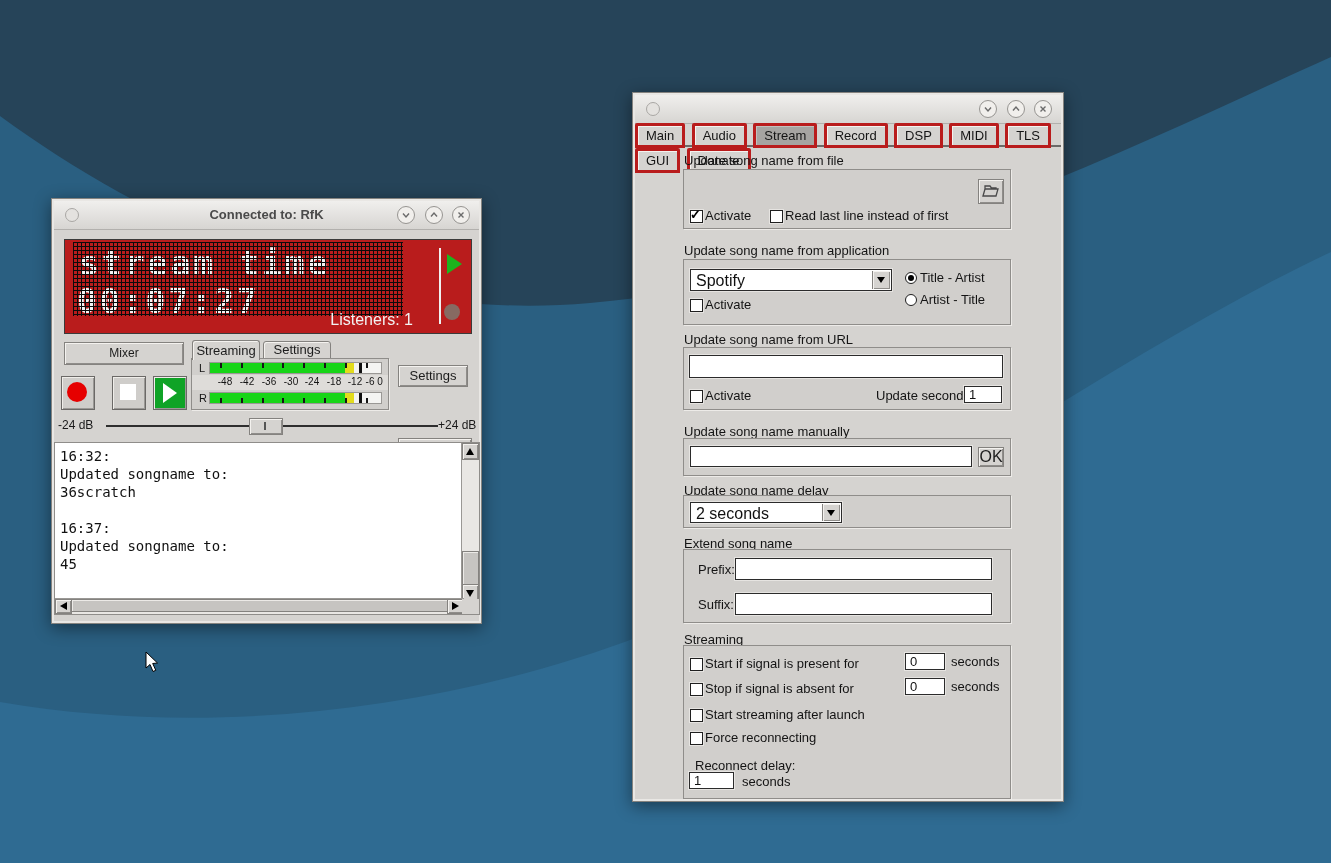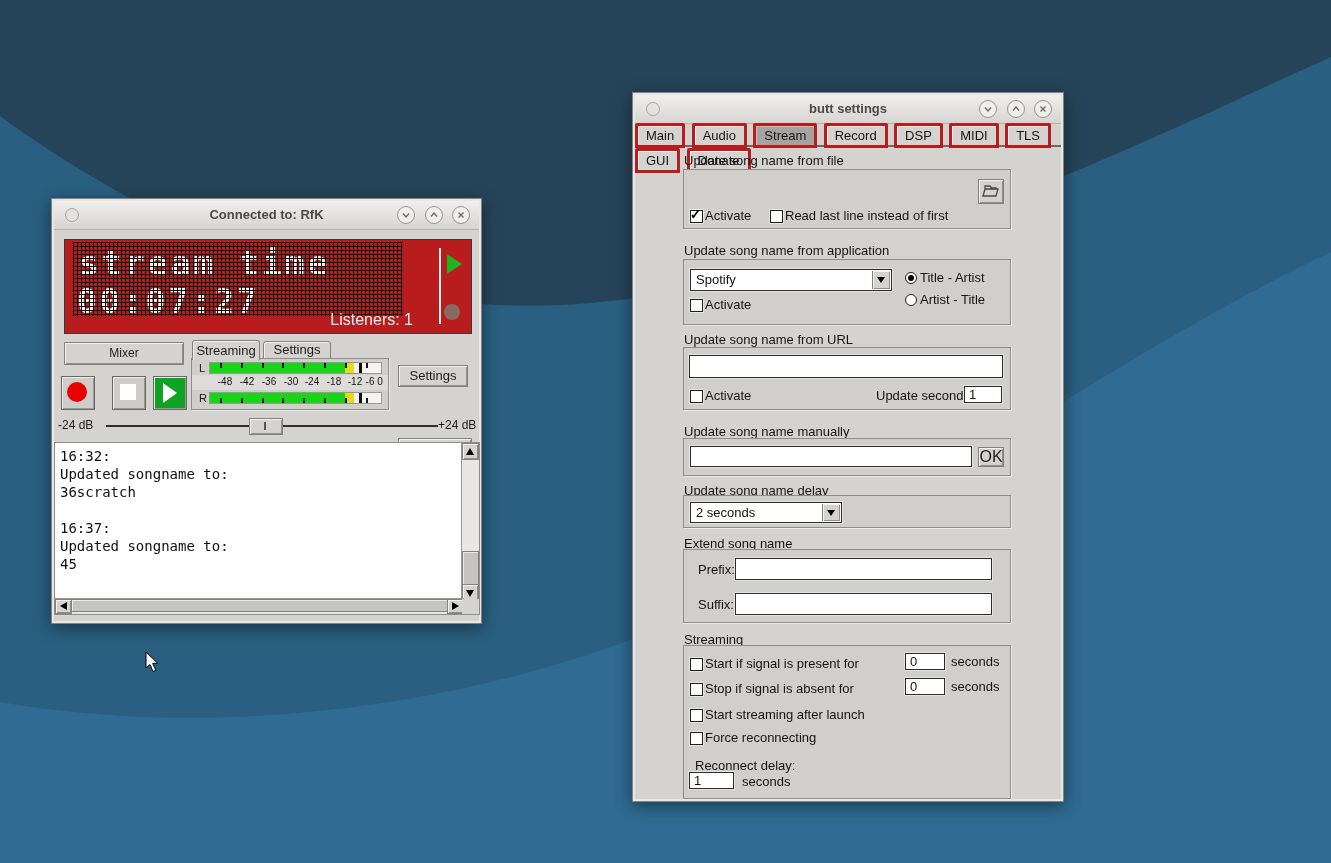--- a/index.html
+++ b/index.html
@@ -30,21 +30,21 @@
   input.inp{outline:none;}
   .groupbox{position:absolute;border:1px solid #8f8d8a;box-shadow:1px 1px 0 #edebe8;background:#d1cfcc;}
   .seclabel{position:absolute;font-size:13px;color:#141414;white-space:nowrap;}
   .cb{position:absolute;width:11px;height:11px;background:#fff;border:1px solid #1f1f1f;
       box-shadow:0 0 0 1px #e6e4e1;}
   .cb.checked::after{content:"✓";position:absolute;left:-1px;top:-4px;font-size:13px;font-weight:bold;color:#000;}
   .radio{position:absolute;width:10px;height:10px;border-radius:50%;background:#fff;border:1px solid #1f1f1f;}
   .radio.sel::after{content:"";position:absolute;left:2px;top:2px;width:6px;height:6px;border-radius:50%;background:#000;}
   .lbl{position:absolute;font-size:13px;color:#141414;white-space:nowrap;}
   .combo{position:absolute;background:#fff;border:1px solid #2b2b2b;box-shadow:0 0 0 1px #e6e4e1;}
-  .combo .val{position:absolute;left:5px;top:2px;font-size:13px;color:#111;}
+  .combo .val{position:absolute;left:5px;top:2px;font-size:16px;color:#111;}
   .combo .arrowbox{position:absolute;right:1px;top:1px;bottom:1px;width:17px;background:#d5d3d0;
                    border-left:1px solid #84827f;box-shadow:inset 1px 1px 0 #f4f2ef,inset -1px -1px 0 #8f8d8a;}
   .combo .arrowbox::after{content:"";position:absolute;left:4px;top:6px;border:4px solid transparent;border-top:6px solid #000;}
 
   
   .lcd{position:absolute;left:12px;top:40px;width:406px;height:93px;background:#b91c1c;border:1px solid #3a3a3a;}
   .lcd-big{position:absolute;font-family:"DejaVu Sans Mono",monospace;font-weight:bold;color:#f4f4f4;
            font-size:33px;letter-spacing:3px;white-space:nowrap;}
   .lcd-grid{position:absolute;left:8px;top:2px;width:330px;height:74px;pointer-events:none;
             background:repeating-linear-gradient(to right,#0b0b0b 0 1px,transparent 1px 4px),
@@ -214,21 +214,20 @@
         <div class="hthumb"></div>
         <div class="sb-btn sb-right"></div>
       </div>
       <div class="corner"></div>
     </div>
   </div>
 
   <div class="window" style="left:632px;top:92px;width:430px;height:708px;">
     <div class="titlebar">
       <span class="app-circle"></span>
-      <div class="title-text">butt settings</div>
       <span class="winbtn wb1">
         <svg width="12" height="12">
             <polyline points="3,4.5 6,8 9,4.5" fill="none" stroke="#6b6b6b" stroke-width="1.4"></polyline>
           </svg>
       </span>
       <span class="winbtn wb2">
         <svg width="12" height="12">
             <polyline points="3,7.5 6,4 9,7.5" fill="none" stroke="#6b6b6b" stroke-width="1.4"></polyline>
           </svg>
       </span>

